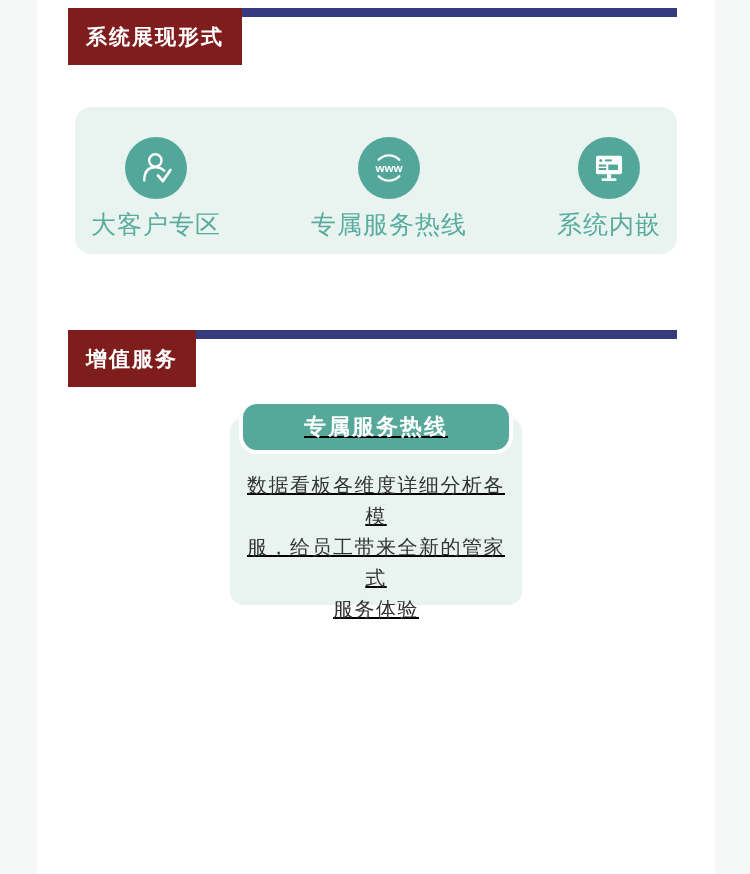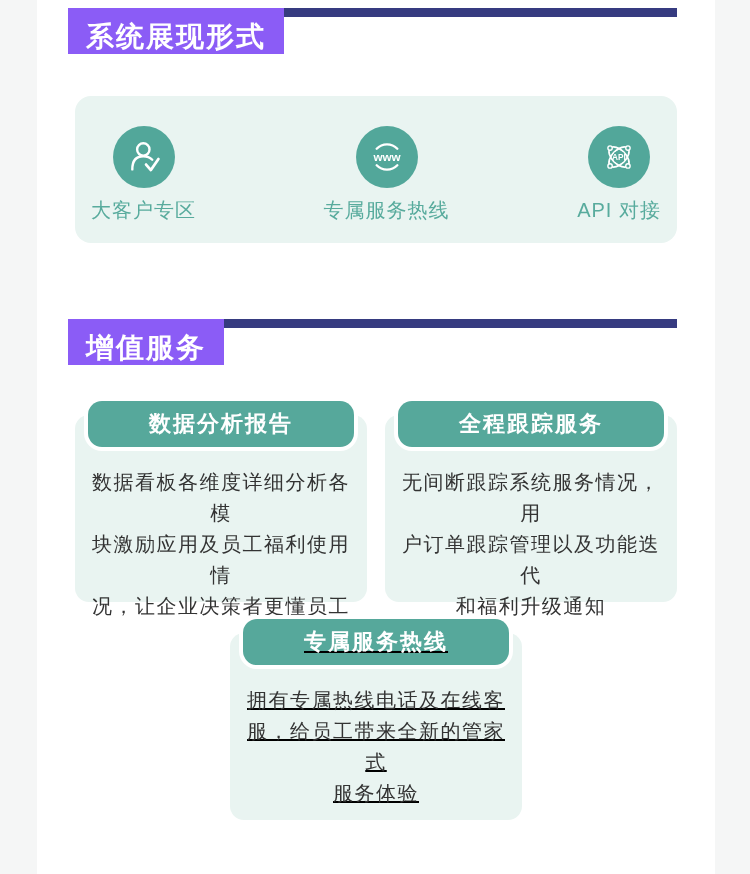--- a/index.html
+++ b/index.html
@@ -9,39 +9,39 @@
     font-family:"Liberation Sans","DejaVu Sans",sans-serif;
     width:750px; height:874px; overflow:hidden;
   }
   .content {
     width:678px; margin-left:37px; min-height:874px;
     background:#ffffff; padding-top:8px;
   }
   
   .section-header { display:flex; align-items:flex-start; margin:0 38px 0 31px; }
   .section-tab {
-    background:#8b5cf6; color:#ffffff; font-size:28px; font-weight:bold;
-    height:46px; line-height:57px; padding:0 18px; letter-spacing:2px;
+    background:#7f1d1d; color:#ffffff; font-size:21px; font-weight:bold;
+    height:57px; line-height:57px; padding:0 18px; letter-spacing:2px;
     white-space:nowrap;
   }
   .section-bar { flex:1; height:9px; background:#363b80; }
 
   
   .icon-panel {
     margin:42px 38px 0 38px; height:147px;
     background:#e9f4f1; border-radius:16px;
     display:flex; justify-content:space-between; padding:0 16px;
   }
   .feature { display:flex; flex-direction:column; align-items:center; padding-top:30px; }
   .feature .circle {
     width:62px; height:62px; border-radius:50%;
     background:#52a79a; display:flex; align-items:center; justify-content:center;
   }
   .feature .label {
-    margin-top:9px; color:#58ab9d; font-size:20px; letter-spacing:1px; white-space:nowrap;
+    margin-top:9px; color:#58ab9d; font-size:25px; letter-spacing:1px; white-space:nowrap;
   }
   .circle svg { display:block; }
 
   
   .header-2 { margin-top:76px; }
 
   
   .cards-row { display:flex; gap:18px; margin:36px 38px 0 38px; }
   .cards-row.center { justify-content:center; margin-top:17px;text-decoration:underline; }
   .card { width:292px; position:relative; }
@@ -88,68 +88,50 @@
       <div class="circle">
         <svg width="44" height="44" viewBox="0 0 64 64">
           <path d="M17,20 A21,21 0 0 1 47,20" fill="none" stroke="#ffffff" stroke-width="3.5" stroke-linecap="round"></path>
           <path d="M47,44 A21,21 0 0 1 17,44" fill="none" stroke="#ffffff" stroke-width="3.5" stroke-linecap="round"></path>
           <text x="32" y="38" text-anchor="middle" fill="#ffffff" font-family="Liberation Sans, sans-serif" font-size="17" font-weight="bold">www</text>
         </svg>
       </div>
       <div class="label">专属服务热线</div>
     </div>
 
-
     <div class="feature">
       <div class="circle">
         <svg width="44" height="44" viewBox="0 0 64 64">
-          <ellipse cx="32" cy="32" rx="18" ry="10" fill="none" stroke="#ffffff" stroke-width="2.5" transform="rotate(45 32 32)"></ellipse>
-          <ellipse cx="32" cy="32" rx="18" ry="10" fill="none" stroke="#ffffff" stroke-width="2.5" transform="rotate(-45 32 32)"></ellipse>
-          <circle cx="19" cy="19" r="3.2" fill="#52a79a" stroke="#ffffff" stroke-width="2"></circle>
-          <circle cx="45" cy="19" r="3.2" fill="#52a79a" stroke="#ffffff" stroke-width="2"></circle>
-          <circle cx="19" cy="45" r="3.2" fill="#52a79a" stroke="#ffffff" stroke-width="2"></circle>
-          <circle cx="45" cy="45" r="3.2" fill="#52a79a" stroke="#ffffff" stroke-width="2"></circle>
-          <circle cx="32" cy="32" r="9" fill="#52a79a"></circle>
-          <text x="32" y="36.5" text-anchor="middle" fill="#ffffff" font-family="Liberation Sans, sans-serif" font-size="12" font-weight="bold">API</text>
+          <rect x="13" y="14" width="38" height="27" rx="3" fill="#ffffff"></rect>
+          <circle cx="20" cy="21" r="2.2" fill="#52a79a"></circle>
+          <rect x="26" y="19.5" width="10" height="3" fill="#52a79a"></rect>
+          <rect x="17" y="27" width="11" height="3" fill="#52a79a"></rect>
+          <rect x="17" y="32" width="11" height="3" fill="#52a79a"></rect>
+          <rect x="31" y="27" width="14" height="8" fill="#52a79a"></rect>
+          <rect x="29" y="41" width="6" height="6" fill="#ffffff"></rect>
+          <rect x="21" y="47" width="22" height="4" rx="2" fill="#ffffff"></rect>
         </svg>
       </div>
-      <div class="label">API 对接</div>
+      <div class="label">系统内嵌</div>
     </div>
+
 
   </div>
 
   <div class="section-header header-2">
     <div class="section-tab">增值服务</div>
     <div class="section-bar"></div>
   </div>
 
-  <div class="cards-row">
-    <div class="card">
-      <div class="card-pill">数据分析报告</div>
-      <div class="card-bg">
-        <div class="card-body">数据看板各维度详细分析各模
-块激励应用及员工福利使用情
-况，让企业决策者更懂员工</div>
-      </div>
-    </div>
-    <div class="card">
-      <div class="card-pill">全程跟踪服务</div>
-      <div class="card-bg">
-        <div class="card-body">无间断跟踪系统服务情况，用
-户订单跟踪管理以及功能迭代
-和福利升级通知</div>
-      </div>
-    </div>
-  </div>
 
   <div class="cards-row center">
     <div class="card">
       <div class="card-pill">专属服务热线</div>
       <div class="card-bg">
-        <div class="card-body">拥有专属热线电话及在线客
+        <div class="card-body">数据看板各维度详细分析各模
 服，给员工带来全新的管家式
 服务体验</div>
       </div>
     </div>
   </div>
 
   <div class="bottom-space"></div>
 </div>
 
 </body></html>

